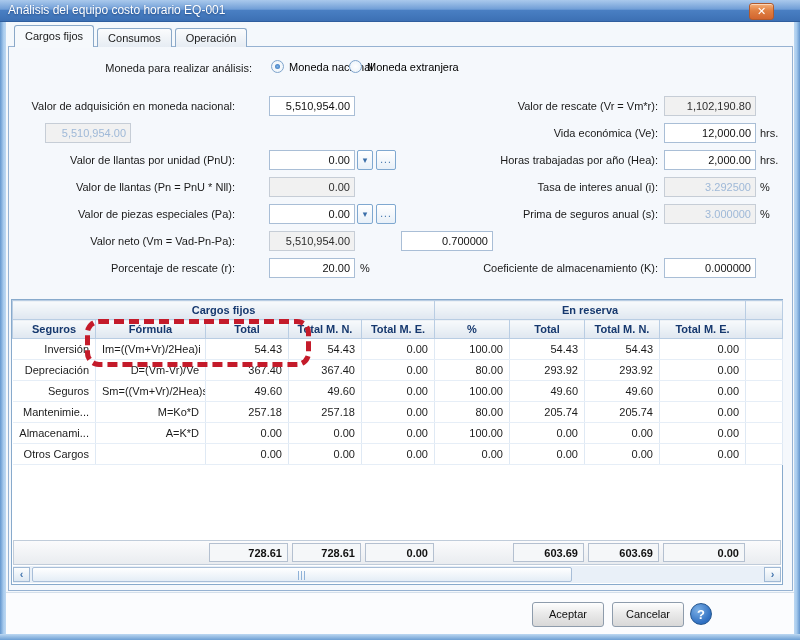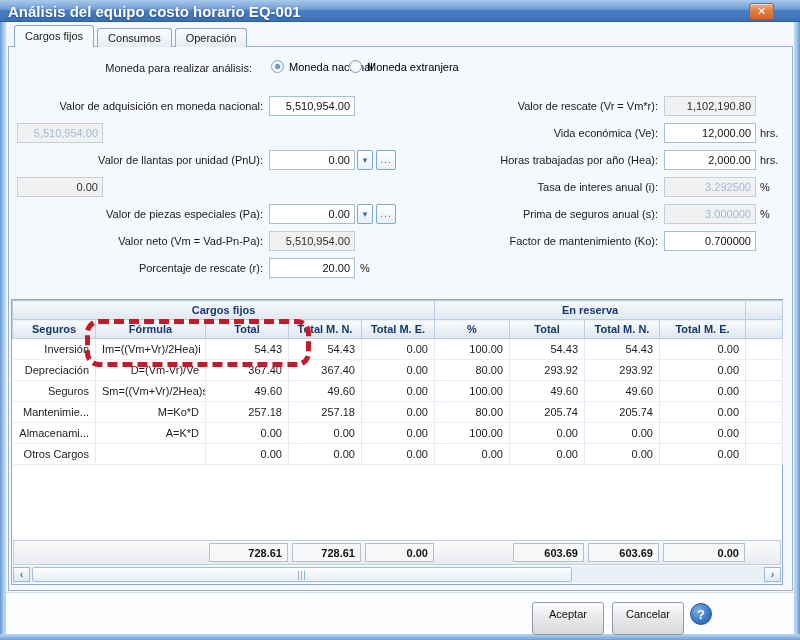--- a/index.html
+++ b/index.html
@@ -3,21 +3,21 @@
 <meta charset="utf-8">
 <style>
   html,body{margin:0;padding:0;background:#c8daea;}
   *{box-sizing:border-box;font-family:"Liberation Sans","DejaVu Sans",sans-serif;}
   .window{position:relative;width:800px;height:640px;background:#f4f8fc;overflow:hidden;}
 
   
   .titlebar{position:absolute;left:0;top:0;width:800px;height:22px;
     background:linear-gradient(#aac9ec,#6f9dd6 45%,#4a80c4 46%,#3c70b4);
     border-bottom:1px solid #2f5e9e;}
-  .title-text{position:absolute;left:8px;top:3px;color:#fff;font-size:15px;font-weight:bold;
+  .title-text{position:absolute;left:8px;top:3px;color:#fff;font-size:12px;font-weight:normal;
     text-shadow:0 1px 2px rgba(20,50,100,.6);}
   .close-btn{position:absolute;right:26px;top:3px;width:25px;height:17px;border:1px solid #b05a2e;
     border-radius:3px;background:linear-gradient(#f5b07a,#e07f42 45%,#d2652f);color:#fff;
     font-size:11px;font-weight:bold;text-align:center;line-height:15px;cursor:pointer;
     box-shadow:inset 0 1px 0 rgba(255,255,255,.5);}
   .edge-l,.edge-r{position:absolute;top:22px;bottom:0;width:6px;
     background:linear-gradient(90deg,#6396ce,#a9ccee 60%,#bdd8f2);}
   .edge-l{left:0;} .edge-r{right:0;background:linear-gradient(270deg,#6396ce,#a9ccee 60%,#bdd8f2);}
   .edge-b{position:absolute;left:0;right:0;bottom:0;height:6px;
     background:linear-gradient(#bdd8f2,#6d9fd4);}
@@ -45,21 +45,21 @@
     border-radius:50%;background:radial-gradient(#7db2e8,#2f6cb4);}
 
   
   .col{position:absolute;top:45px;}
   .col.left{left:8px;width:380px;}
   .col.right{left:392px;width:383px;}
   .frow{display:flex;align-items:center;height:27px;}
   .flabel{flex:1;text-align:right;font-size:11px;color:#1a1a1a;padding-right:6px;white-space:nowrap;}
   .finput{height:20px;border:1px solid #a9bed6;background:#fff;font-size:11px;color:#111;
     text-align:right;padding:0 4px;}
-  .col.left .finput{width:86px;} .col.right .finput{width:92px;}
+  .col.left .finput{width:86px;margin-left:28px;} .col.right .finput{width:92px;}
   .finput:disabled{background:#f1f1f1;border-color:#c6cdd6;color:#2e2e2e;}
   .finput.muted:disabled{color:#9fb9d8;}
   .fextra{display:flex;align-items:center;font-size:11px;color:#1a1a1a;}
   .col.left .fextra{width:42px;} .col.right .fextra{width:28px;padding-left:4px;}
   .mini-btn{height:20px;border:1px solid #7fa8d0;border-radius:2px;background:linear-gradient(#fff,#e8f0f8);
     font-size:9px;color:#3a6ea8;text-align:center;cursor:pointer;padding:0;}
   .mini-btn.drop{width:16px;margin-left:2px;}
   .mini-btn.dots{width:20px;margin-left:3px;font-size:10px;line-height:10px;letter-spacing:1px;}
 
   
@@ -85,21 +85,21 @@
   .thumb-grip{position:absolute;left:50%;top:3px;width:9px;height:9px;margin-left:-4px;
     background:repeating-linear-gradient(90deg,#8fb2d8 0 1px,transparent 1px 3px);}
 
   
   .annotation{position:absolute;left:76px;top:272px;width:226px;height:48px;
     border:5px dashed #c41b2a;border-radius:14px;pointer-events:none;z-index:8;}
 
   
   .bottom-bar{position:absolute;left:6px;right:6px;bottom:6px;height:42px;background:#fbfcfe;
     border-top:1px solid #d4dfeb;}
-  .btn{position:absolute;top:9px;width:72px;height:33px;border:1px solid #8e9cac;border-radius:3px;
+  .btn{position:absolute;top:9px;width:72px;height:25px;border:1px solid #8e9cac;border-radius:3px;
     background:linear-gradient(#fefefe,#eaeaea 45%,#d8d8d8);font-size:11px;color:#111;
     text-align:center;line-height:23px;cursor:pointer;}
   .btn.accept{right:190px;} .btn.cancel{right:110px;}
   .help-btn{position:absolute;right:82px;top:10px;width:22px;height:22px;border-radius:50%;
     border:1px solid #26578f;background:radial-gradient(circle at 35% 30%,#7cb0e6,#2f6fc1 70%);
     color:#fff;font-weight:bold;font-size:13px;text-align:center;line-height:21px;cursor:pointer;}
 </style>
 </head>
 <body>
 
@@ -144,20 +144,21 @@
       </div>
       <div class="frow">
         <label class="flabel">Valor de llantas por unidad (PnU):</label>
         <input class="finput" value="0.00" style="">
         <span class="fextra">
           <button class="mini-btn drop"><span>▾</span></button>
           <button class="mini-btn dots">...</button>
         </span>
       </div>
       <div class="frow">
+        <label class="flabel">Valor de llantas (Pn = PnU * Nll):</label>
         <input class="finput" disabled="" value="0.00" style="">
         <span class="fextra"></span>
       </div>
       <div class="frow">
         <label class="flabel">Valor de piezas especiales (Pa):</label>
         <input class="finput" value="0.00" style="">
         <span class="fextra">
           <button class="mini-btn drop"><span>▾</span></button>
           <button class="mini-btn dots">...</button>
         </span>
@@ -194,22 +195,26 @@
         <label class="flabel">Tasa de interes anual (i):</label>
         <input class="finput muted" disabled="" value="3.292500" style="">
         <span class="fextra">%</span>
       </div>
       <div class="frow">
         <label class="flabel">Prima de seguros anual (s):</label>
         <input class="finput muted" disabled="" value="3.000000" style="">
         <span class="fextra">%</span>
       </div>
       <div class="frow">
-        <label class="flabel">Factor de mantenimiento (Ko):</label>
         <input class="finput" value="0.700000" style="">
+        <span class="fextra"></span>
+      </div>
+      <div class="frow">
+        <label class="flabel">Coeficiente de almacenamiento (K):</label>
+        <input class="finput" value="0.000000" style="">
         <span class="fextra"></span>
       </div>
     </div>
 
     <div class="grid-wrap">
       <table class="grid">
         <colgroup>
           <col style="width:83px">
             <col style="width:110px">
             <col style="width:83px">

